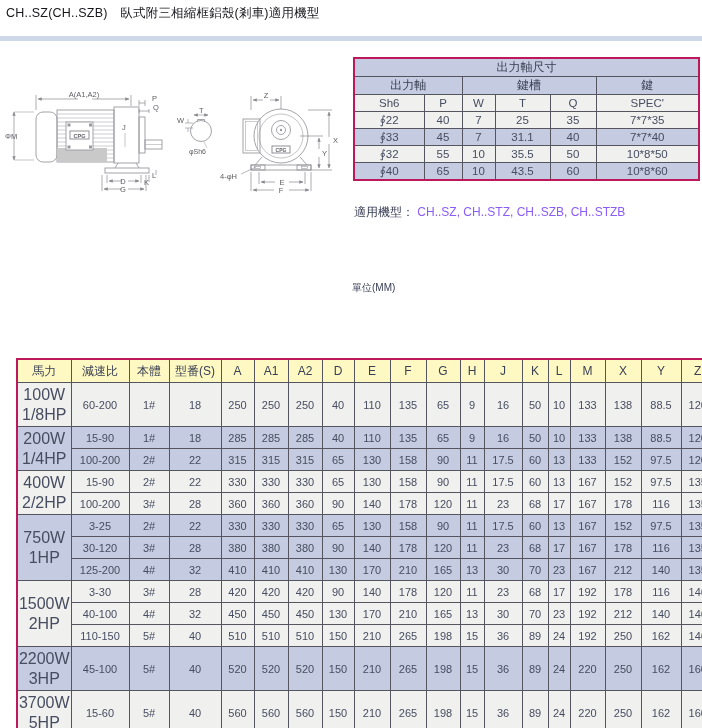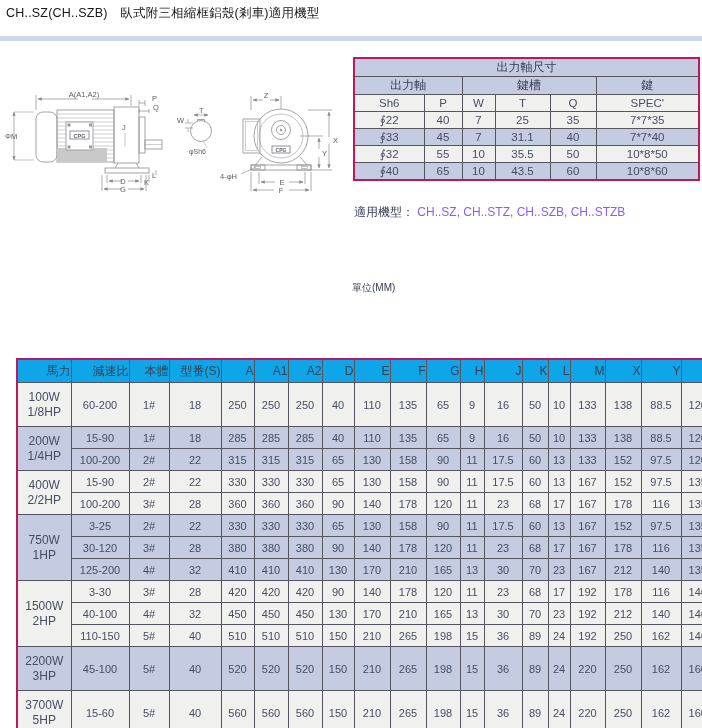--- a/index.html
+++ b/index.html
@@ -18,24 +18,24 @@
   .lav{background:#c5cbe0;}
   .lgt{background:#f0f0ee;}
   table.shaft{width:345px;font-size:11.5px;}
   table.shaft td{height:16px;}
   table.shaft .hdr{font-size:12px;color:#3a4054;}
   .models{position:absolute;left:354px;top:204px;font-size:12px;color:#343b52;}
   .models .value{color:#8b5cf6;}
   .unit{position:absolute;left:352px;top:281px;font-size:10px;color:#343b52;}
   .main-wrap{position:absolute;left:16px;top:358px;}
   table.main{width:682px;font-size:11px;}
-  table.main th{height:22px;font-size:12px;color:#3a4054;background:#0ea5e9;text-align:right;}
+  table.main th{height:22px;font-size:12px;color:#3a4054;background:#fef9c3;}
   table.main tr.normal td{height:21px;}
   table.main tr.tall td{height:43px;}
-  table.main td.power{font-size:12px;line-height:1.25;}
+  table.main td.power{font-size:16px;line-height:1.25;}
 </style>
 </head>
 <body>
 
 <div class="title">CH..SZ(CH..SZB)　臥式附三相縮框鋁殼(剎車)適用機型</div>
 <div class="divider" style="background: rgb(205, 217, 232);"></div>
 
 <div class="drawings">
 <svg width="345" height="122" viewBox="0 0 345 122">
   <defs>

